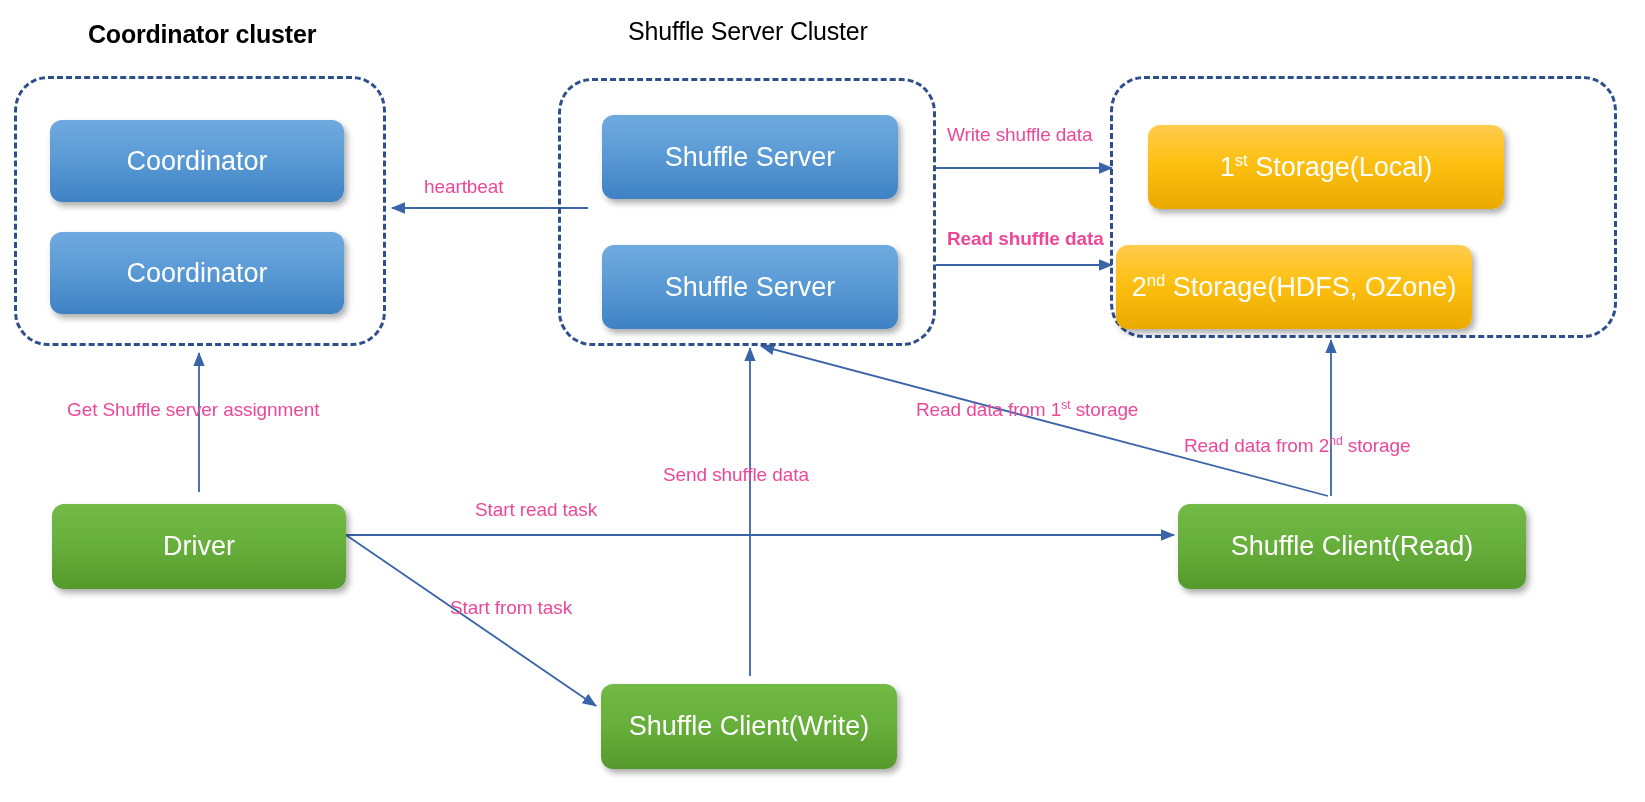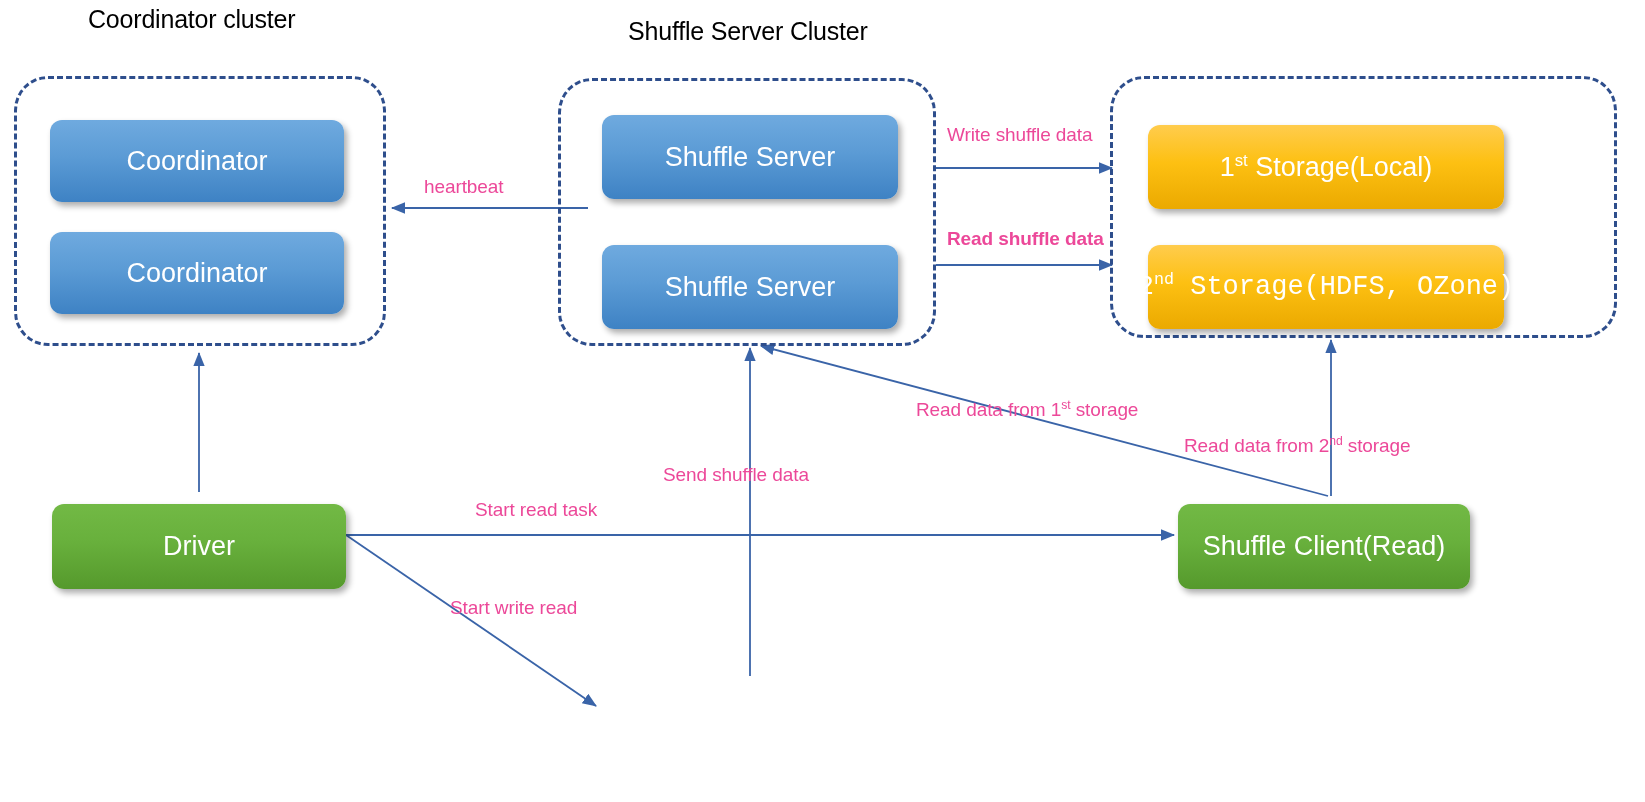--- a/index.html
+++ b/index.html
@@ -113,21 +113,21 @@
       <line x1="346" y1="535" x2="596" y2="706" marker-end="url(#ah)"></line>
 
       <line x1="750" y1="676" x2="750" y2="348" marker-end="url(#ah)"></line>
 
       <line x1="1328" y1="496" x2="761" y2="346" marker-end="url(#ah)"></line>
 
       <line x1="1331" y1="496" x2="1331" y2="340" marker-end="url(#ah)"></line>
     </g>
   </svg>
 
-  <div class="group-title" style="left:88px; top:5px;">Coordinator cluster</div>
+  <div class="group-title" style="left:88px; top:20px;font-weight:bold;">Coordinator cluster</div>
   <div class="group-title" style="left:628px; top:17px;">Shuffle Server Cluster</div>
 
   <div class="cluster" style="left:14px; top:76px; width:372px; height:270px;"></div>
   <div class="cluster" style="left:558px; top:78px; width:378px; height:268px;"></div>
   <div class="cluster" style="left:1110px; top:76px; width:507px; height:262px;"></div>
 
   <div class="node blue" style="left:50px; top:108px; width:294px; height:82px;">
     <span>Coordinator</span>
   </div>
   <div class="node blue" style="left:50px; top:220px; width:294px; height:82px;">
@@ -137,41 +137,45 @@
   <div class="node blue" style="left:602px; top:103px; width:296px; height:84px;">
     <span>Shuffle Server</span>
   </div>
   <div class="node blue" style="left:602px; top:233px; width:296px; height:84px;">
     <span>Shuffle Server</span>
   </div>
 
   <div class="node orange" style="left:1148px; top:113px; width:356px; height:84px;">
     <span><span>1</span><sup>st</sup><span> Storage(Local)</span></span>
   </div>
-  <div class="node orange" style="left:1148px; top:233px; width:356px; height:84px;font-family:Liberation Mono, monospace;">
+  <div class="node orange" style="left:1116px; top:233px; width:356px; height:84px;">
     <span><span>2</span><sup>nd</sup><span> Storage(HDFS, OZone)</span></span>
   </div>
 
   <div class="node green" style="left:52px; top:492px; width:294px; height:85px;">
     <span>Driver</span>
   </div>
-  <div class="node green" style="left:1178px; top:492px; width:292px; height:85px;">
+  <div class="node green" style="left:1178px; top:492px; width:348px; height:85px;">
     <span>Shuffle Client(Read)</span>
+  </div>
+  <div class="node green" style="left:601px; top:672px; width:296px; height:85px;">
+    <span>Shuffle Client(Write)</span>
   </div>
 
   <div class="edge-label" style="left:424px; top:176px;">heartbeat</div>
 
   <div class="edge-label" style="left:947px; top:124px;">Write shuffle data</div>
 
   <div class="edge-label" style="left:947px; top:228px;font-weight:bold;">Read shuffle data</div>
 
+  <div class="edge-label" style="left:67px; top:399px;">Get Shuffle server assignment</div>
 
   <div class="edge-label" style="left:663px; top:464px;">Send shuffle data</div>
 
   <div class="edge-label" style="left:475px; top:499px;">Start read task</div>
 
-  <div class="edge-label" style="left:450px; top:597px;">Start write read</div>
+  <div class="edge-label" style="left:450px; top:597px;">Start from task</div>
 
   <div class="edge-label" style="left:916px; top:399px;"><span>Read data from 1</span><sup>st</sup><span> storage</span></div>
 
   <div class="edge-label" style="left:1184px; top:399px;margin-top:36px;"><span>Read data from 2</span><sup>nd</sup><span> storage</span></div>
 
 </div>
 
 </body></html>

